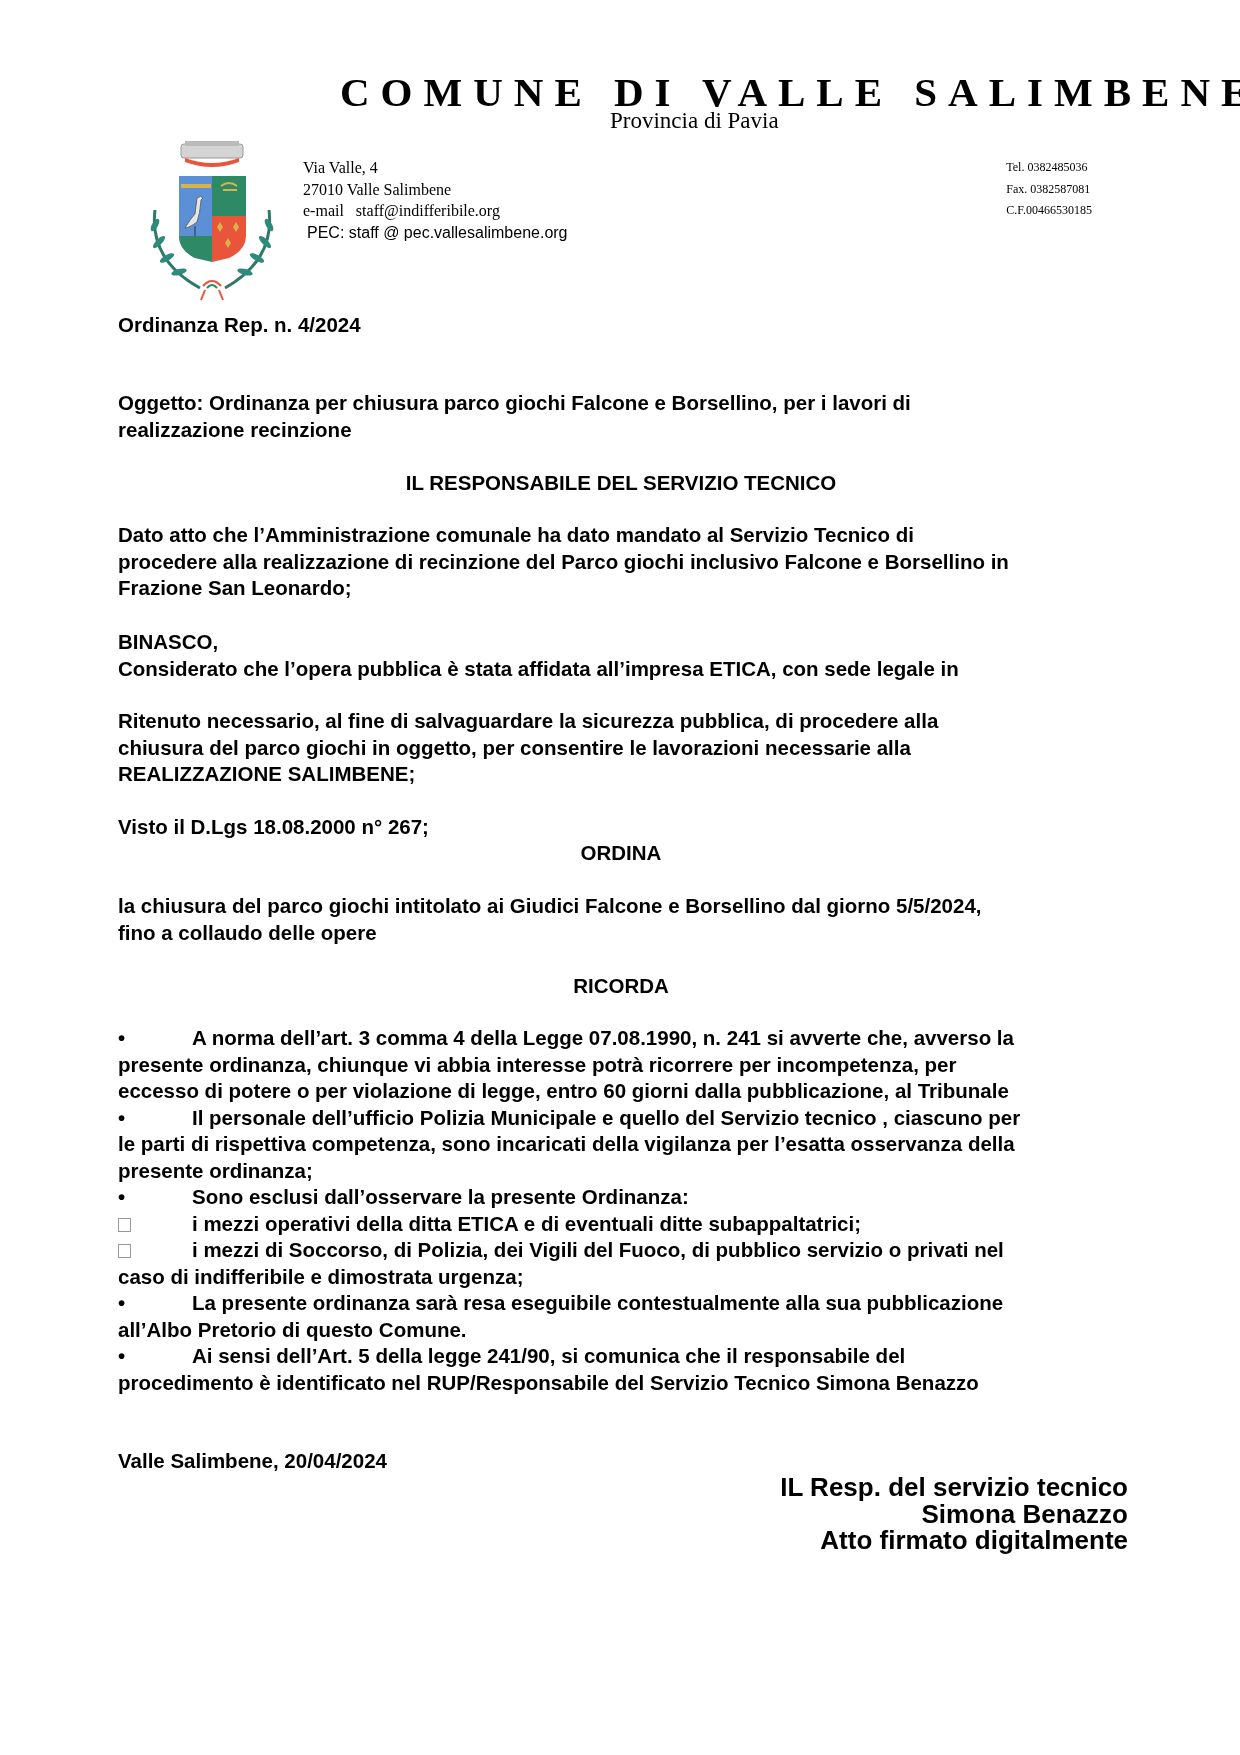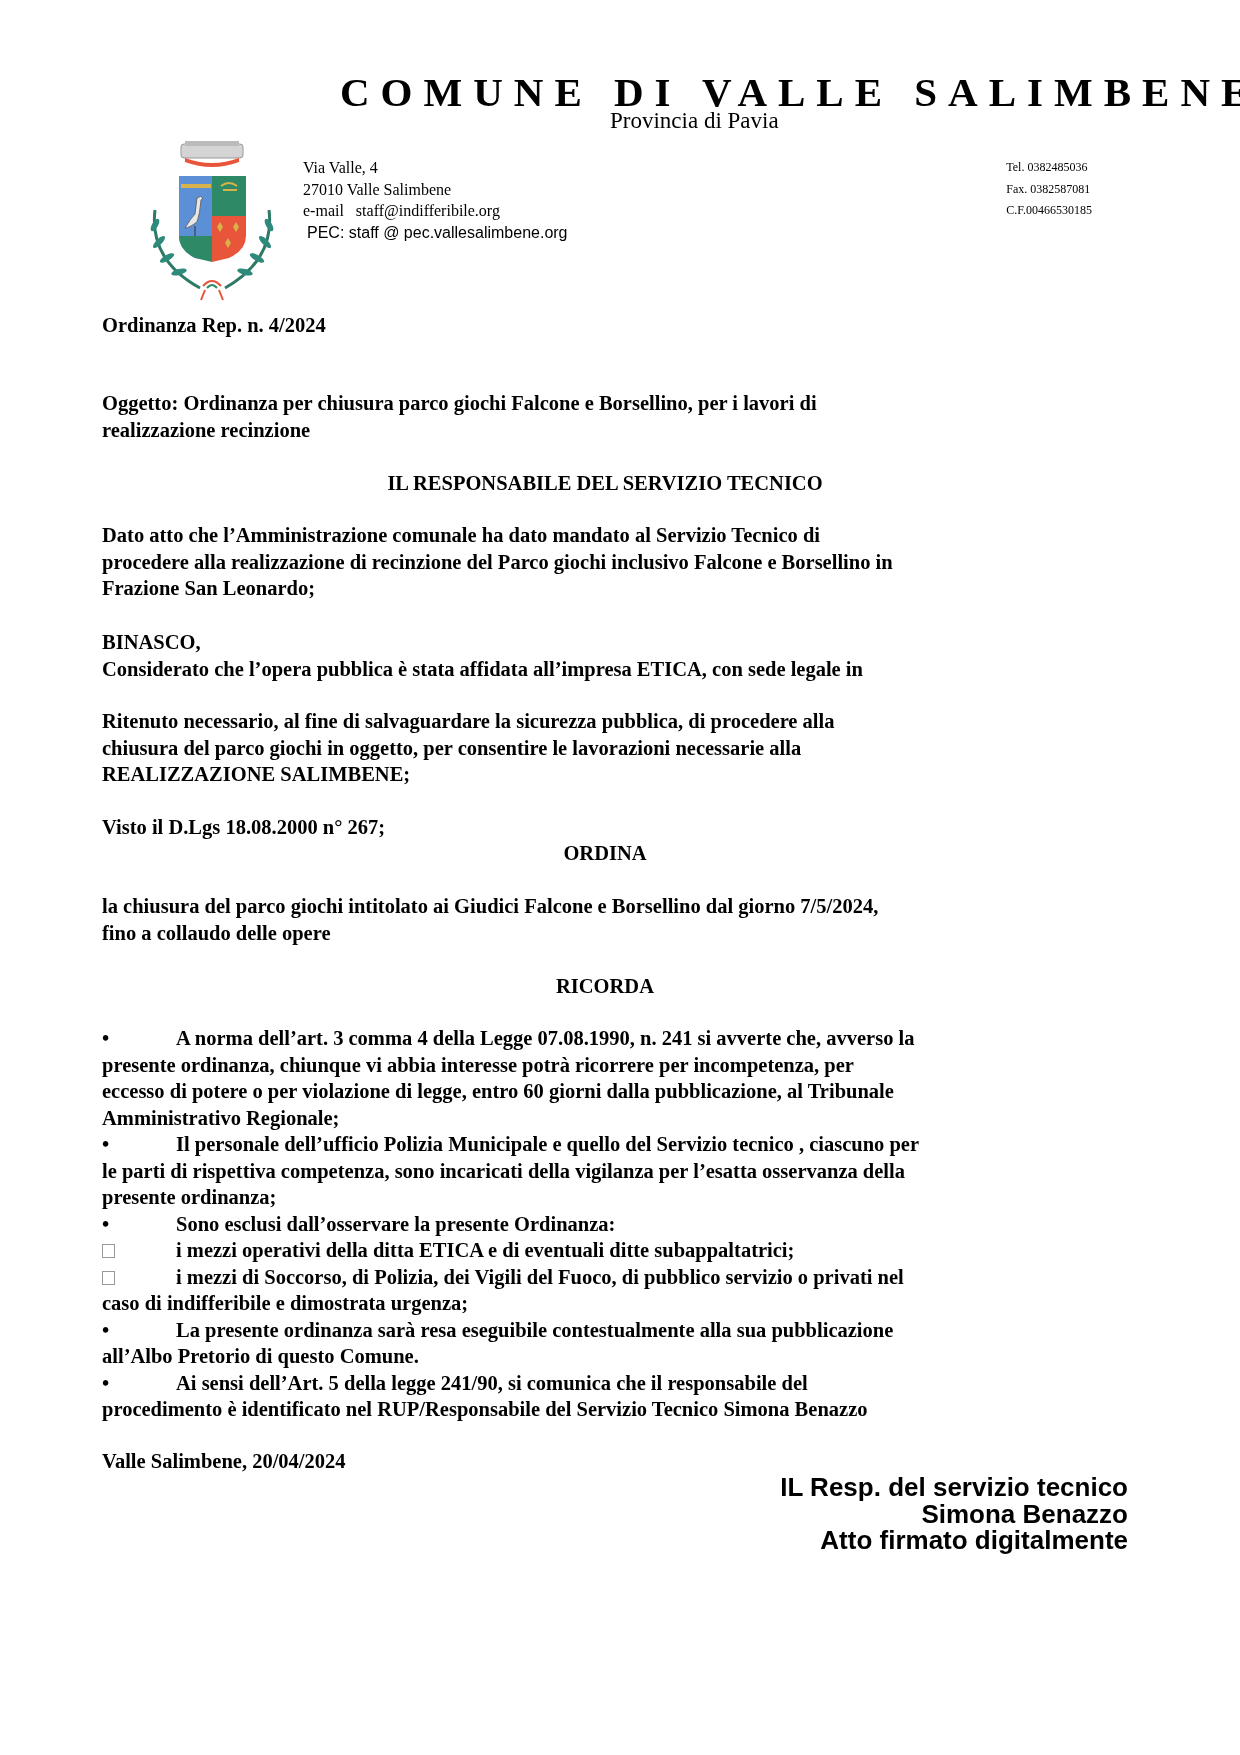--- a/index.html
+++ b/index.html
@@ -8,21 +8,21 @@
   .title-wrap { position: absolute; left: 340px; top: 68px; font-size: 41px; font-weight: bold; letter-spacing: 11px; white-space: nowrap; }
   .province { position: absolute; left: 610px; top: 108px; font-size: 23px; white-space: nowrap; }
 
   .logo { position: absolute; left: 145px; top: 140px; width: 135px; height: 165px; }
 
   .addr { position: absolute; left: 303px; top: 157px; font-size: 16px; line-height: 21.5px; white-space: nowrap; }
   .addr .pec { font-family: "Liberation Sans", "DejaVu Sans", sans-serif; font-size: 16px; padding-left: 4px; display: block; }
   .contacts { position: absolute; right: 140px; top: 157px; font-size: 12px; line-height: 21.5px; text-align: left; white-space: nowrap; }
   .contacts .cf { margin-right: 8px; display: block; }
 
-  .body-text { position: absolute; left: 102px; width: 1010px; font-family: Liberation Serif, serif; font-weight: bold; font-size: 20.5px; line-height: 26.5px; }
+  .body-text { position: absolute; left: 118px; width: 1010px; font-family: Liberation Sans, sans-serif; font-weight: bold; font-size: 20.5px; line-height: 26.5px; }
   .center { text-align: center; }
   .bullet-mark { display: inline-block; width: 74px; }
   .box-mark { display: inline-block; width: 74px; font-weight: normal; color: #888; }
   .box { display: inline-block; width: 11px; height: 12px; border: 1px solid #999; vertical-align: -1px; }
   .sign { position: absolute; right: 112px; text-align: right; font-family: "Liberation Sans", "DejaVu Sans", sans-serif; font-weight: bold; font-size: 26px; line-height: 26.5px; white-space: nowrap; }
 </style>
 </head>
 <body>
 
 <div class="title-wrap serif">COMUNE DI VALLE SALIMBENE</div>
@@ -103,32 +103,31 @@
   <div>Ritenuto necessario, al fine di salvaguardare la sicurezza pubblica, di procedere alla</div>
   <div>chiusura del parco giochi in oggetto, per consentire le lavorazioni necessarie alla</div>
   <div>REALIZZAZIONE SALIMBENE;</div>
 </div>
 
 <div class="body-text" style="top:814px;">Visto il D.Lgs 18.08.2000 n° 267;</div>
 
 <div class="body-text center" style="top:840px; width:1006px;">ORDINA</div>
 
 <div class="body-text" style="top:893px;">
-  <div>la chiusura del parco giochi intitolato ai Giudici Falcone e Borsellino dal giorno 7/5/2024,</div>
+  <div>la chiusura del parco giochi intitolato ai Giudici Falcone e Borsellino dal giorno 5/5/2024,</div>
   <div>fino a collaudo delle opere</div>
 </div>
 
 <div class="body-text center" style="top:973px; width:1006px;">RICORDA</div>
 
 <div class="body-text" style="top:1025px;">
   <div>
     <span class="bullet-mark">•</span><span>A norma dell’art. 3 comma 4 della Legge 07.08.1990, n. 241 si avverte che, avverso la</span>
     <div>presente ordinanza, chiunque vi abbia interesse potrà ricorrere per incompetenza, per</div>
     <div>eccesso di potere o per violazione di legge, entro 60 giorni dalla pubblicazione, al Tribunale</div>
-    <div>Amministrativo Regionale;</div>
   </div>
   <div>
     <span class="bullet-mark">•</span><span>Il personale dell’ufficio Polizia Municipale e quello del Servizio tecnico , ciascuno per</span>
     <div>le parti di rispettiva competenza, sono incaricati della vigilanza per l’esatta osservanza della</div>
     <div>presente ordinanza;</div>
   </div>
   <div>
     <span class="bullet-mark">•</span><span>Sono esclusi dall’osservare la presente Ordinanza:</span>
   </div>
   <div>

